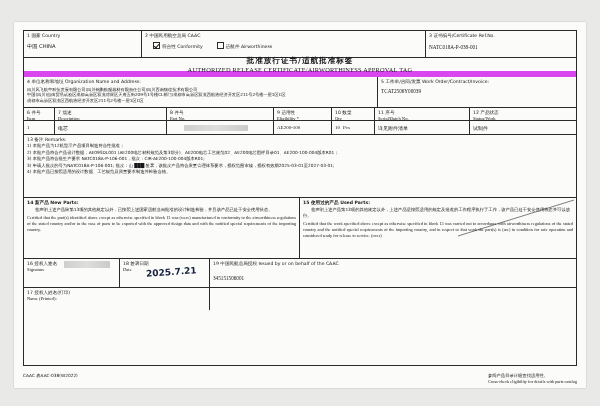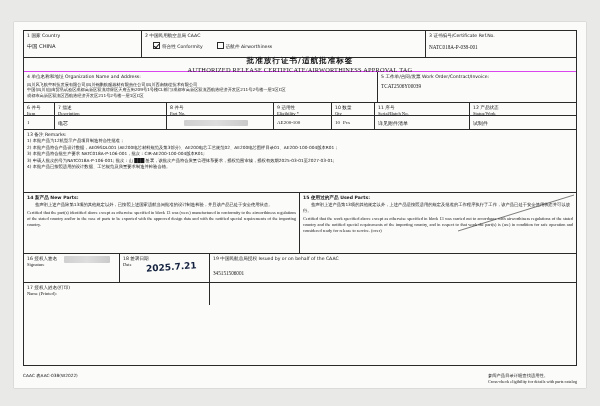--- a/index.html
+++ b/index.html
@@ -38,21 +38,21 @@
   .b1{width:118px;}
   .b2{flex:1;}
   .b3{width:150px;}
   .b2 .opts{display:flex;align-items:center;gap:14px;margin-top:3px;padding-left:8px;}
   .chk{display:inline-block;width:5px;height:5px;border:1px solid #2a2a2a;margin-right:2px;vertical-align:-1px;}
   .chk.on{position:relative;}
   .chk.on:after{content:"";position:absolute;left:1px;top:0px;width:2px;height:4px;border:solid #17171a;border-width:0 1px 1px 0;transform:rotate(40deg);}
   .opt{font-size:4.6px;white-space:nowrap;}
 
   
-  .r2{height:13px;display:flex;align-items:center;justify-content:center;border-bottom:1px solid #d946ef;flex-direction:column;}
+  .r2{height:13px;display:flex;align-items:center;justify-content:center;border-bottom:6px solid #d946ef;flex-direction:column;}
   .r2 .t-cn{font-size:7.6px;font-weight:bold;letter-spacing:1px;}
   .r2 .t-en{font-size:6.4px;letter-spacing:.2px;}
 
   
   .r3{height:30px;}
   .b4{flex:1;}
   .b5{width:198px;}
 
   
   .r4{height:12px;}

